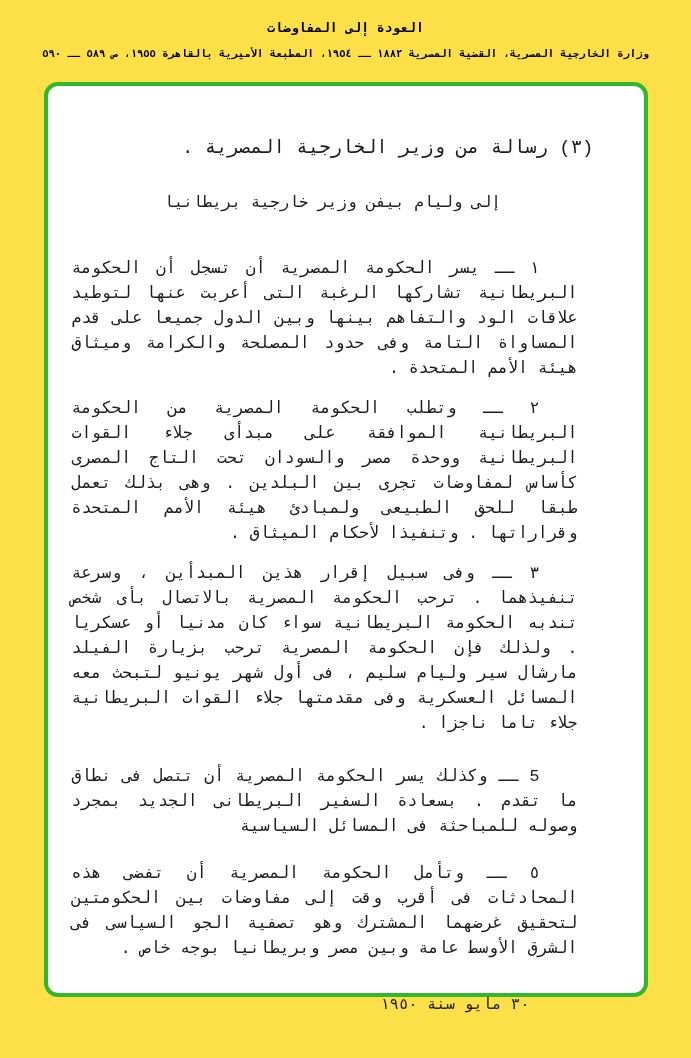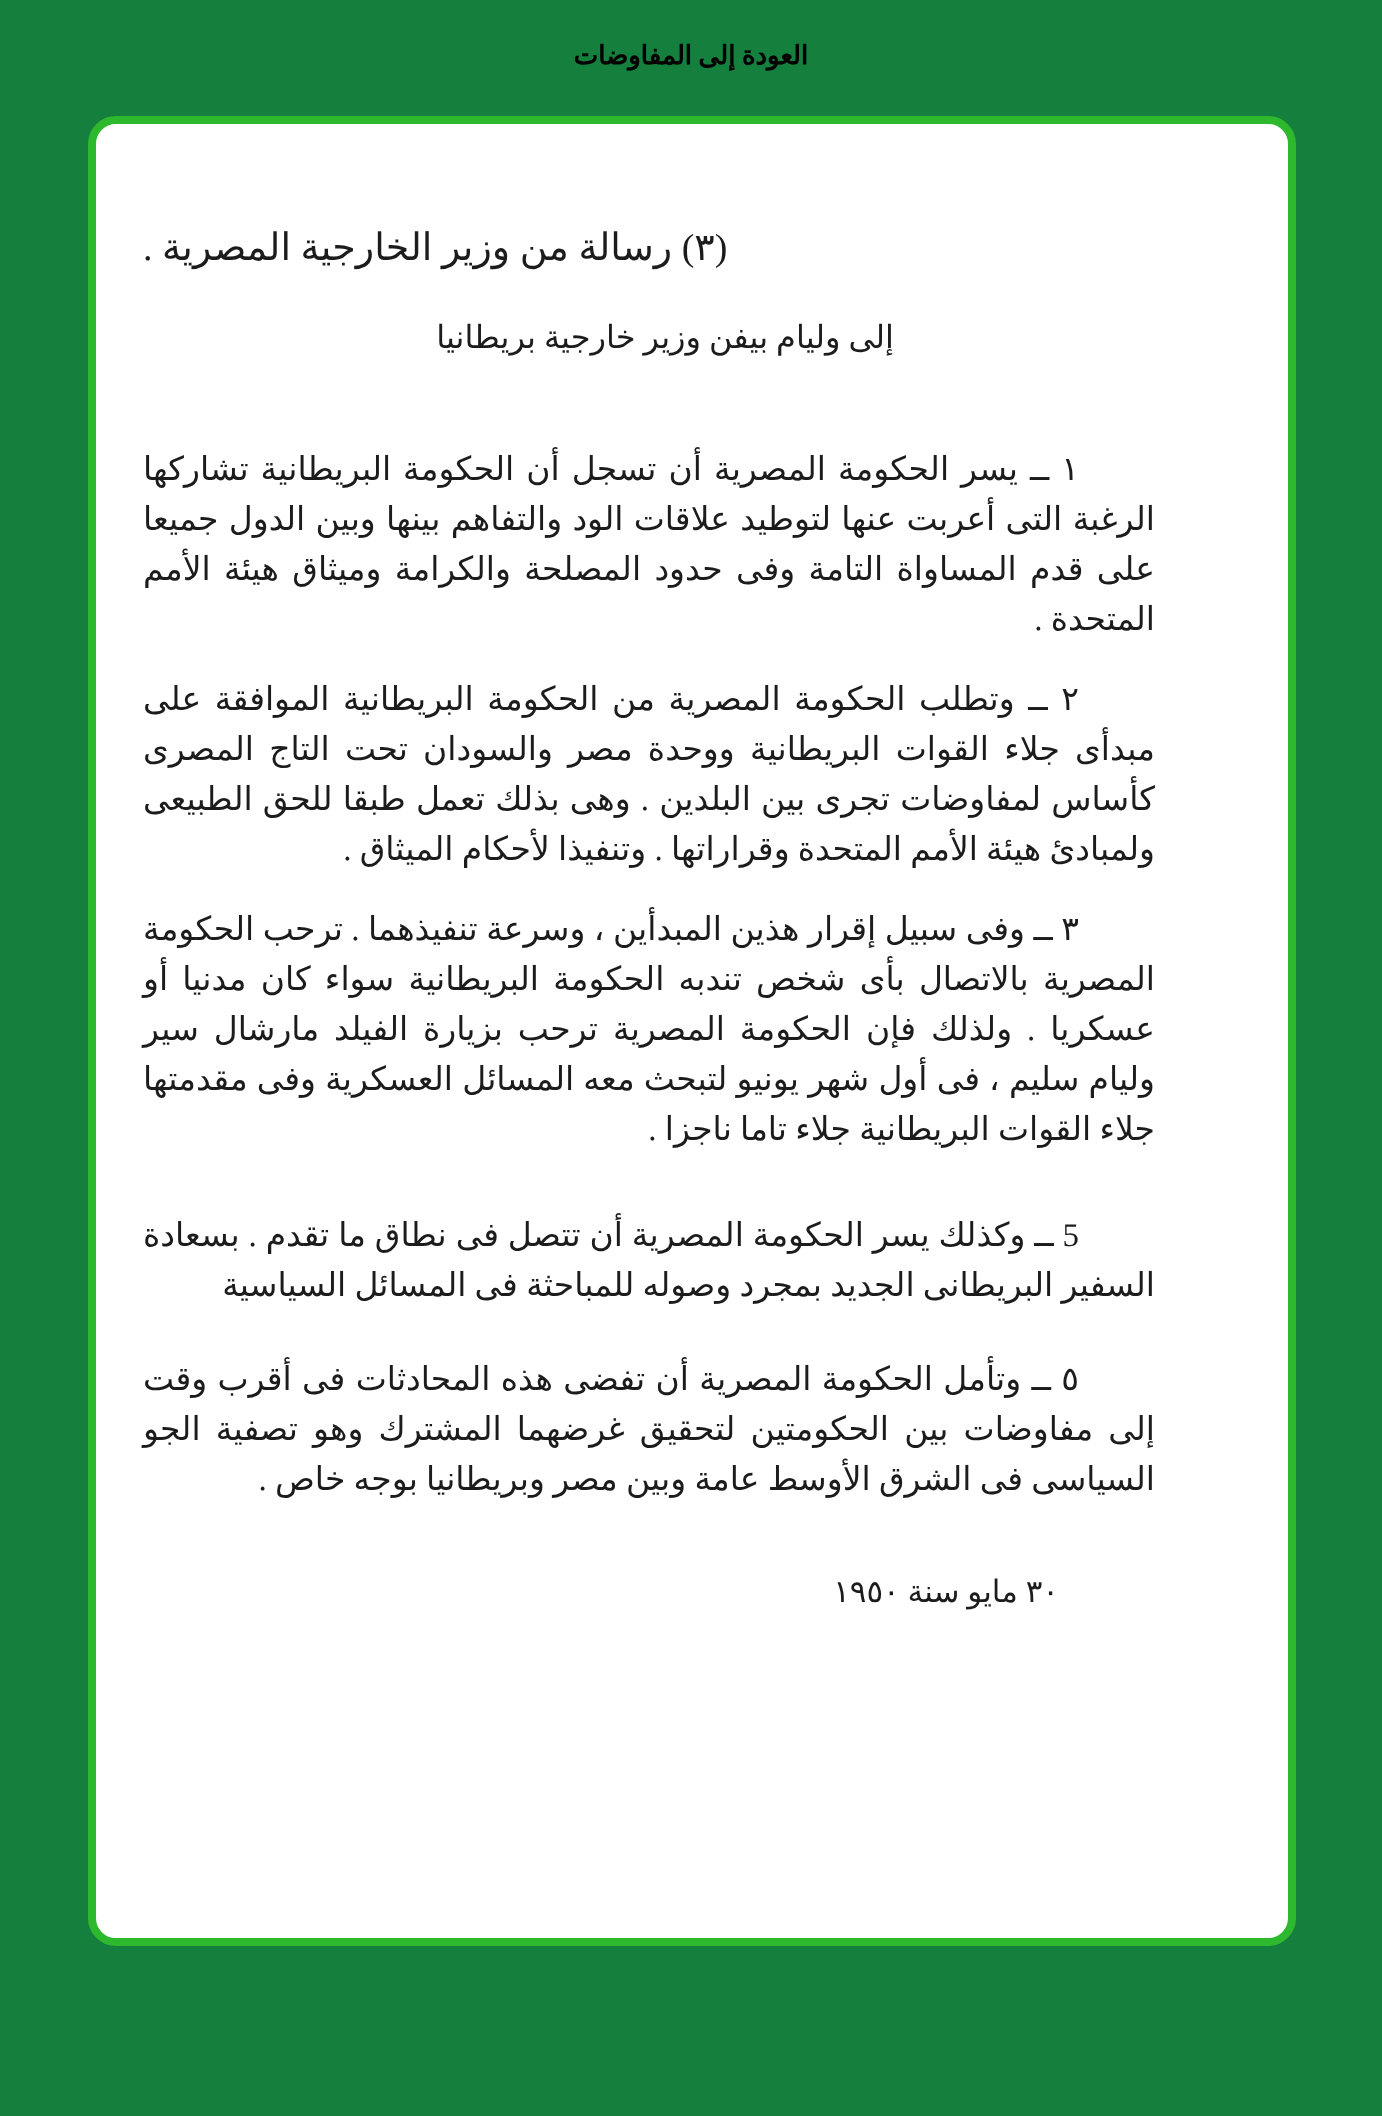--- a/index.html
+++ b/index.html
@@ -4,23 +4,23 @@
 <style>
   html, body {
     margin: 0;
     padding: 0;
     background: #ffffff;
   }
   .page {
     position: relative;
     width: 691px;
     height: 1058px;
-    background: #15803d;
+    background: #fde047;
     overflow: hidden;
-    font-family: Liberation Serif, serif;
+    font-family: Liberation Mono, monospace;
   }
   .header {
     direction: rtl;
     text-align: center;
     padding-top: 20px;
     color: #000000;
   }
   .header-title {
     font-weight: bold;
     font-size: 13px;
@@ -47,23 +47,23 @@
     background: #ffffff;
     padding: 50px 50px 0 24px;
     direction: rtl;
   }
   .doc {
     color: #1c1c1c;
     font-size: 16.5px;
     line-height: 25px;
   }
   .doc-heading {
-    text-align: left;
+    text-align: right;
     font-size: 19px;
-    margin-bottom: 20px;
+    margin-bottom: 30px;
     white-space: nowrap;
   }
   .doc-subheading {
     text-align: center;
     font-size: 16px;
     margin-bottom: 40px;
   }
   .doc p.para {
     margin: 0 16px 15px 0;
     text-align: justify;
@@ -79,20 +79,21 @@
     white-space: nowrap;
   }
 </style>
 </head>
 <body>
 
 <div class="page">
 
   <div class="header">
     <div class="header-title">العودة إلى المفاوضات</div>
+    <div class="header-source">وزارة الخارجية المصرية، القضية المصرية ١٨٨٢ ــ ١٩٥٤، المطبعة الأميرية بالقاهرة ١٩٥٥، ص ٥٨٩ ــ ٥٩٠</div>
   </div>
 
   <div class="frame">
     <div class="doc">
       <div class="doc-heading">(٣) رسالة من وزير الخارجية المصرية .</div>
       <div class="doc-subheading">إلى وليام بيفن وزير خارجية بريطانيا</div>
 
       <p class="para">١ ــ يسر الحكومة المصرية أن تسجل أن الحكومة البريطانية تشاركها الرغبة التى أعربت عنها لتوطيد علاقات الود والتفاهم بينها وبين الدول جميعا على قدم المساواة التامة وفى حدود المصلحة والكرامة وميثاق هيئة الأمم المتحدة .</p>
       <p class="para">٢ ــ وتطلب الحكومة المصرية من الحكومة البريطانية الموافقة على مبدأى جلاء القوات البريطانية ووحدة مصر والسودان تحت التاج المصرى كأساس لمفاوضات تجرى بين البلدين . وهى بذلك تعمل طبقا للحق الطبيعى ولمبادئ هيئة الأمم المتحدة وقراراتها . وتنفيذا لأحكام الميثاق .</p>
       <p class="para gap-large">٣ ــ وفى سبيل إقرار هذين المبدأين ، وسرعة تنفيذهما . ترحب الحكومة المصرية بالاتصال بأى شخص تندبه الحكومة البريطانية سواء كان مدنيا أو عسكريا . ولذلك فإن الحكومة المصرية ترحب بزيارة الفيلد مارشال سير وليام سليم ، فى أول شهر يونيو لتبحث معه المسائل العسكرية وفى مقدمتها جلاء القوات البريطانية جلاء تاما ناجزا .</p>

